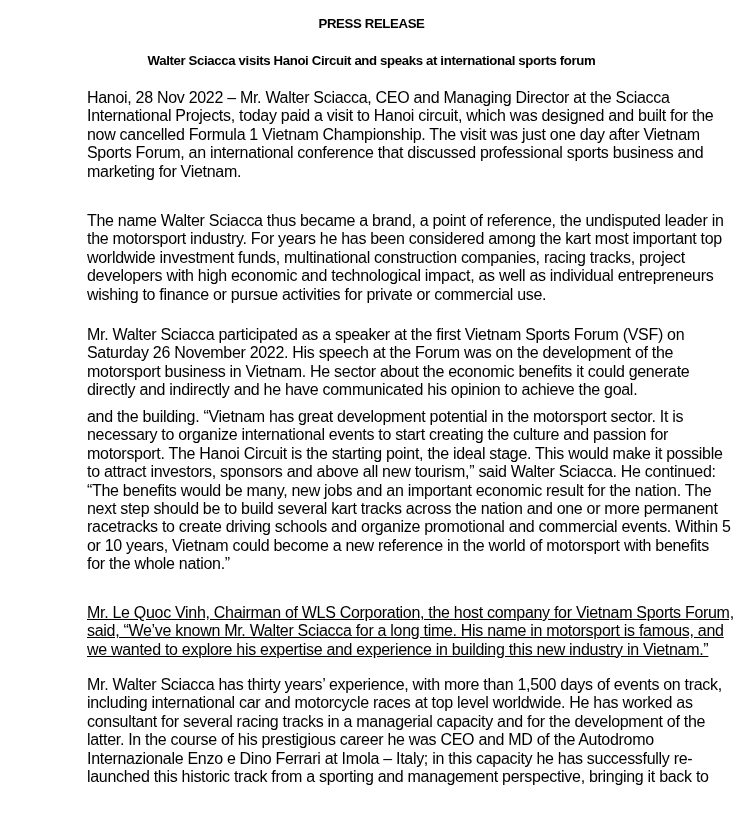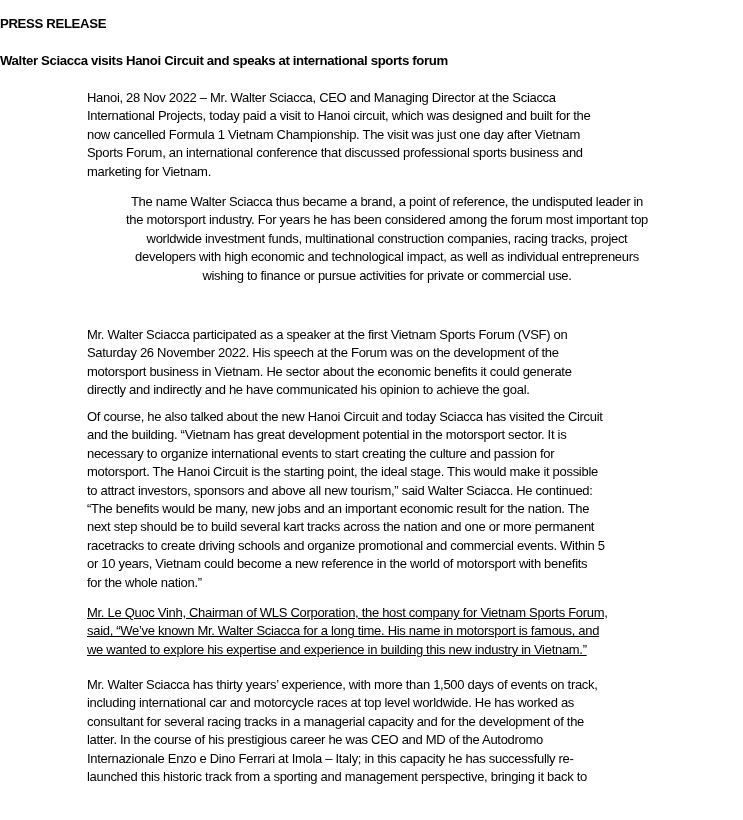--- a/index.html
+++ b/index.html
@@ -19,41 +19,42 @@
     position: absolute;
     left: 0;
     top: 0;
     width: 743px;
     height: 820px;
   }
   .heading {
     position: absolute;
     left: 0;
     width: 743px;
+    text-align: center;
     font-weight: bold;
     font-size: 13.2px;
     letter-spacing: -0.35px;
     white-space: nowrap;
   }
   .h-press { top: 16px; }
   .h-title { top: 53px; }
   .para {
     position: absolute;
     left: 87px;
     width: 600px;
-    font-size: 13px;
+    font-size: 16px;
     line-height: 18.4px;
     letter-spacing: -0.3px;
   }
   .line {
     display: block;
     white-space: nowrap;
   }
   .p1 { top: 89px; }
-  .p2 { top: 193px; text-align: center; }
+  .p2 { top: 212px; }
   .p3 { top: 318px; margin-top: 8px; }
   .p4 { top: 408px; }
   .p5 { top: 604px; text-decoration: underline; }
   .p6 { top: 676px; }
 </style>
 </head>
 <body>
 
 <div class="page">
 
@@ -63,35 +64,34 @@
   <div class="para p1">
     <span class="line">Hanoi, 28 Nov 2022 – Mr. Walter Sciacca, CEO and Managing Director at the Sciacca</span>
     <span class="line">International Projects, today paid a visit to Hanoi circuit, which was designed and built for the</span>
     <span class="line">now cancelled Formula 1 Vietnam Championship. The visit was just one day after Vietnam</span>
     <span class="line">Sports Forum, an international conference that discussed professional sports business and</span>
     <span class="line">marketing for Vietnam.</span>
   </div>
 
   <div class="para p2">
     <span class="line">The name Walter Sciacca thus became a brand, a point of reference, the undisputed leader in</span>
-    <span class="line">the motorsport industry. For years he has been considered among the forum most important top</span>
+    <span class="line">the motorsport industry. For years he has been considered among the kart most important top</span>
     <span class="line">worldwide investment funds, multinational construction companies, racing tracks, project</span>
     <span class="line">developers with high economic and technological impact, as well as individual entrepreneurs</span>
     <span class="line">wishing to finance or pursue activities for private or commercial use.</span>
   </div>
 
   <div class="para p3">
     <span class="line">Mr. Walter Sciacca participated as a speaker at the first Vietnam Sports Forum (VSF) on</span>
     <span class="line">Saturday 26 November 2022. His speech at the Forum was on the development of the</span>
     <span class="line">motorsport business in Vietnam. He sector about the economic benefits it could generate</span>
     <span class="line">directly and indirectly and he have communicated his opinion to achieve the goal.</span>
   </div>
 
   <div class="para p4">
-    <span class="line">Of course, he also talked about the new Hanoi Circuit and today Sciacca has visited the Circuit</span>
     <span class="line">and the building. “Vietnam has great development potential in the motorsport sector. It is</span>
     <span class="line">necessary to organize international events to start creating the culture and passion for</span>
     <span class="line">motorsport. The Hanoi Circuit is the starting point, the ideal stage. This would make it possible</span>
     <span class="line">to attract investors, sponsors and above all new tourism,” said Walter Sciacca. He continued:</span>
     <span class="line">“The benefits would be many, new jobs and an important economic result for the nation. The</span>
     <span class="line">next step should be to build several kart tracks across the nation and one or more permanent</span>
     <span class="line">racetracks to create driving schools and organize promotional and commercial events.  Within 5</span>
     <span class="line">or 10 years, Vietnam could become a new reference in the world of motorsport with benefits</span>
     <span class="line">for the whole nation.”</span>
   </div>

